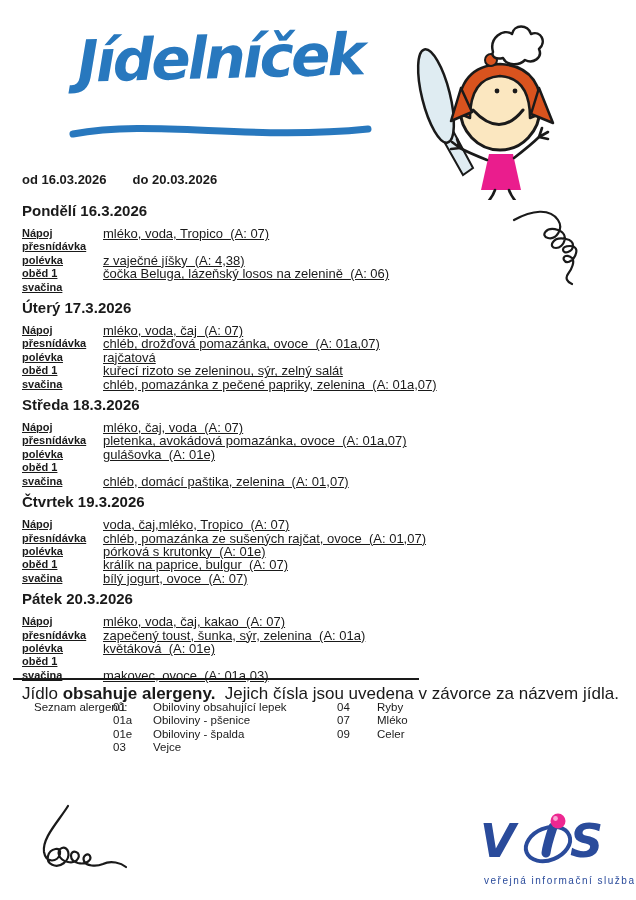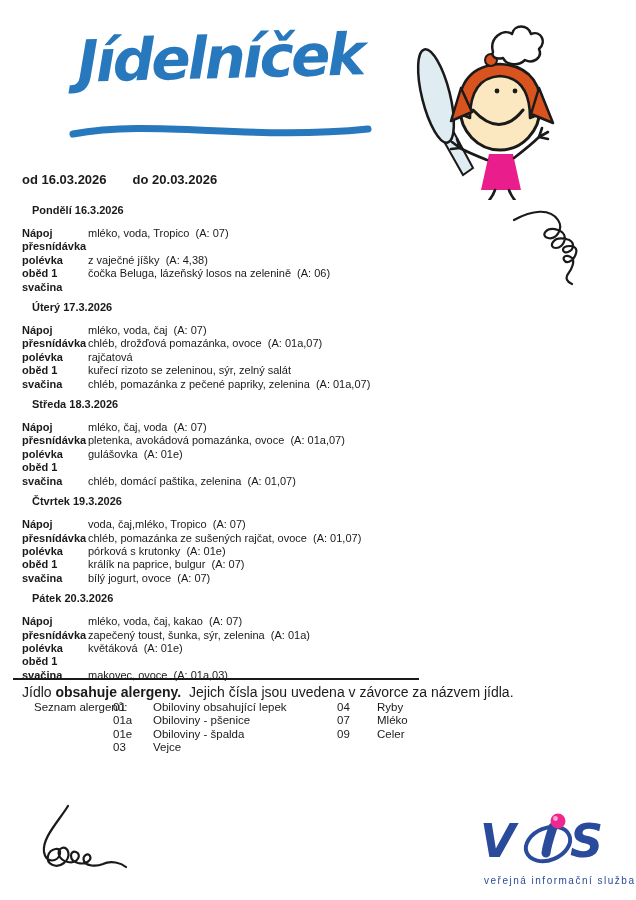--- a/index.html
+++ b/index.html
@@ -14,27 +14,27 @@
     font-size:58px;letter-spacing:-3px;color:#2878be;transform:rotate(-1.5deg);
   }
   .swoosh{position:absolute;left:68px;top:116px;width:306px;height:30px;}
   .girl{position:absolute;left:415px;top:18px;width:150px;height:182px;}
   .daterange{position:absolute;left:22px;top:172px;font-size:13px;font-weight:bold;}
   .daterange .from{margin-right:26px;}
   
   .menu{position:absolute;left:22px;top:201px;width:490px;}
   .day{margin-bottom:4px;}
   .day + .day{margin-top:4px;}
-  .day-title{font-size:11px;font-weight:bold;line-height:19px;margin:0 0 7px 10px;}
-  .meal{display:flex;}
+  .day-title{font-size:15px;font-weight:bold;line-height:19px;margin:0 0 7px 0;}
+  .meal{display:flex;text-decoration:underline;}
   .meal-label{flex:none;width:66px;font-size:11px;font-weight:bold;line-height:13.4px;}
-  .meal-value{font-size:11px;line-height:13.4px;white-space:pre;}
+  .meal-value{font-size:13px;line-height:13.4px;white-space:pre;margin-left:15px;}
   
   .divider{position:absolute;left:13px;top:678px;width:406px;border-top:2px solid #1a1a1a;}
-  .note{position:absolute;left:22px;top:684px;font-size:14px;white-space:pre;}
+  .note{position:absolute;left:22px;top:684px;font-size:17px;white-space:pre;}
   .note b{font-weight:bold;}
   .allergens{position:absolute;left:22px;top:701px;width:560px;font-size:11.5px;line-height:13.4px;}
   .alg-label{position:absolute;left:0;top:0;margin-left:12px;}
   .alg-col1{position:absolute;left:91px;top:0;}
   .alg-col2{position:absolute;left:315px;top:0;}
   .alg-row{display:flex;}
   .alg-code{flex:none;width:40px;}
   
   .sig-right{position:absolute;left:512px;top:206px;width:100px;height:85px;}
   .sig-left{position:absolute;left:22px;top:804px;width:108px;height:84px;}

